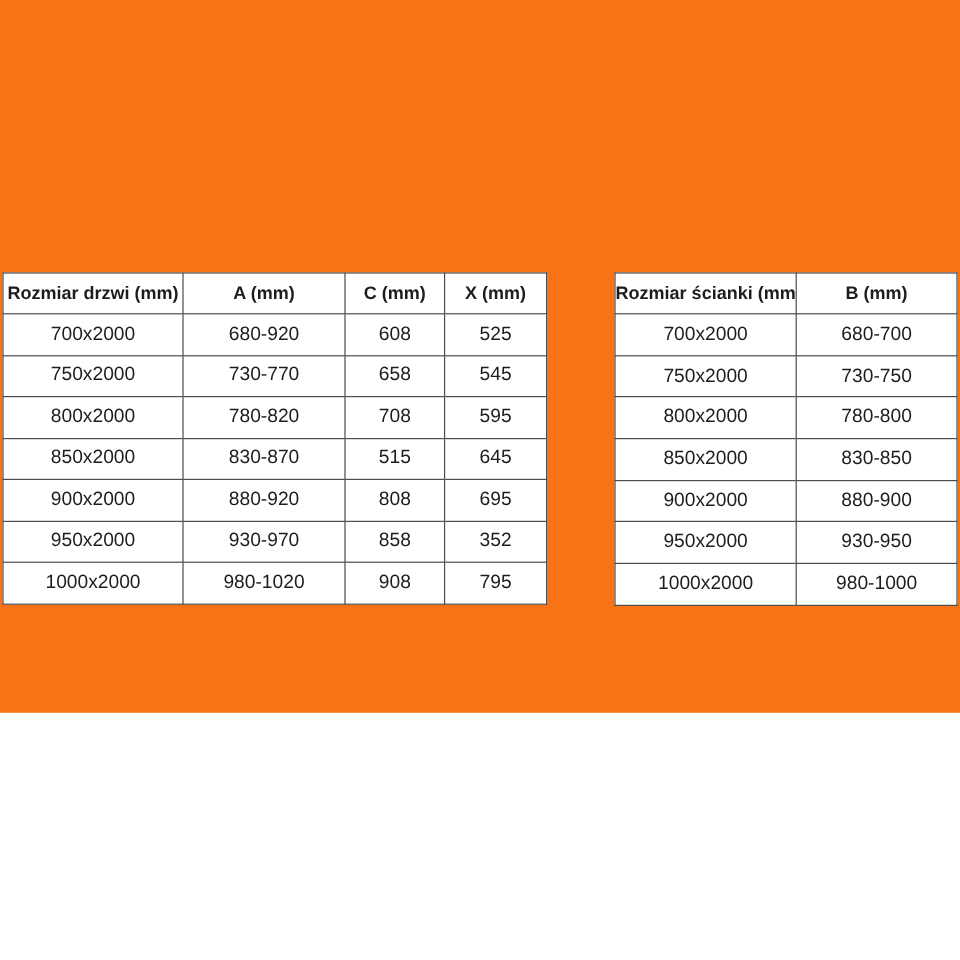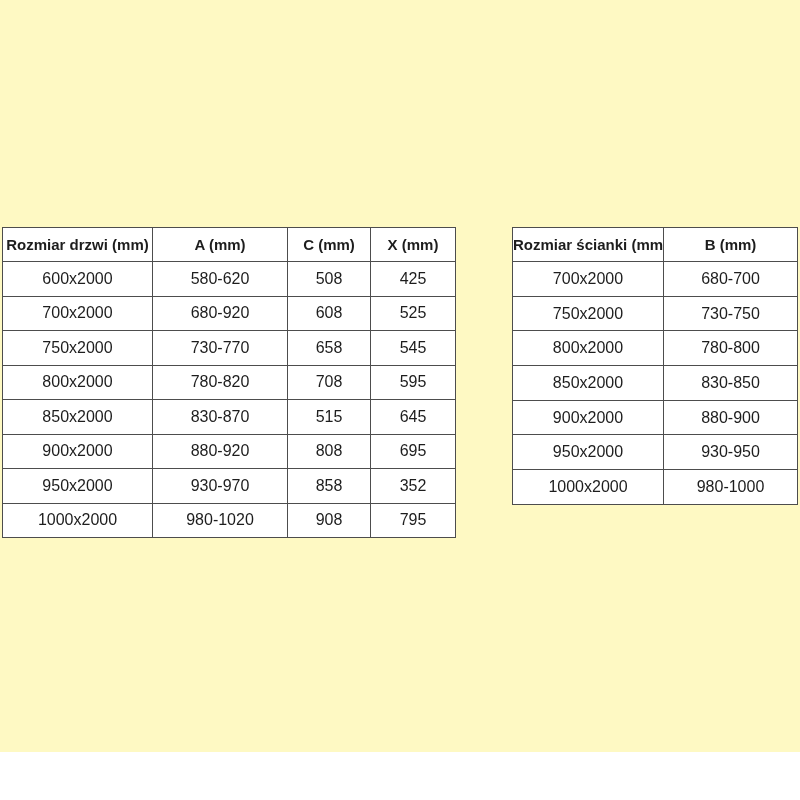--- a/index.html
+++ b/index.html
@@ -6,22 +6,22 @@
     margin: 0;
     padding: 0;
     background: #ffffff;
     width: 800px;
     height: 800px;
     font-family: "Liberation Sans", sans-serif;
   }
   .page {
     position: relative;
     width: 800px;
-    height: 752px;
-    background: #fef9c3;
+    height: 594px;
+    background: #f97316;
     overflow: hidden;
   }
   table {
     position: absolute;
     border-collapse: collapse;
     table-layout: fixed;
     background: #ffffff;
   }
   #doors-table {
     left: 2px;
@@ -68,26 +68,20 @@
     </colgroup>
     <thead>
       <tr>
         <th>Rozmiar drzwi (mm)</th>
         <th>A (mm)</th>
         <th>C (mm)</th>
         <th>X (mm)</th>
       </tr>
     </thead>
     <tbody>
-      <tr>
-        <td>600x2000</td>
-        <td>580-620</td>
-        <td>508</td>
-        <td>425</td>
-      </tr>
       <tr>
         <td>700x2000</td>
         <td>680-920</td>
         <td>608</td>
         <td>525</td>
       </tr>
       <tr>
         <td>750x2000</td>
         <td>730-770</td>
         <td>658</td>

